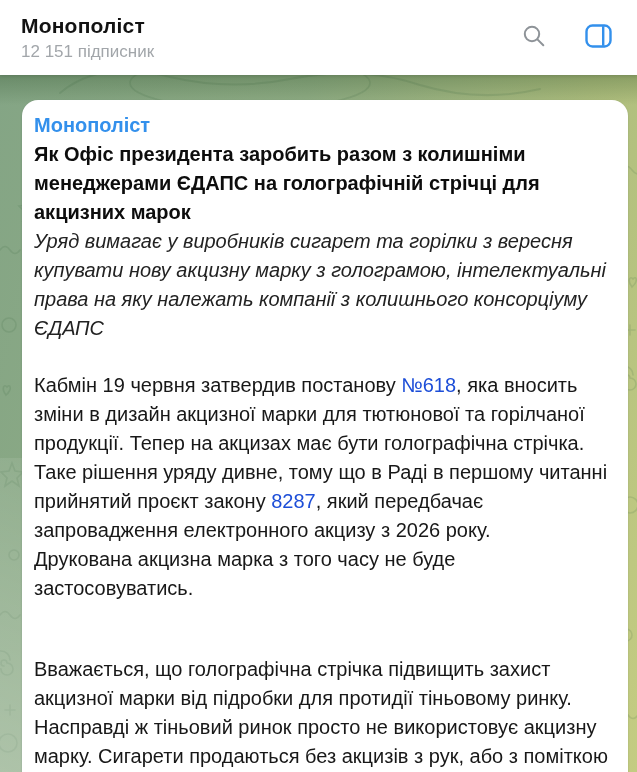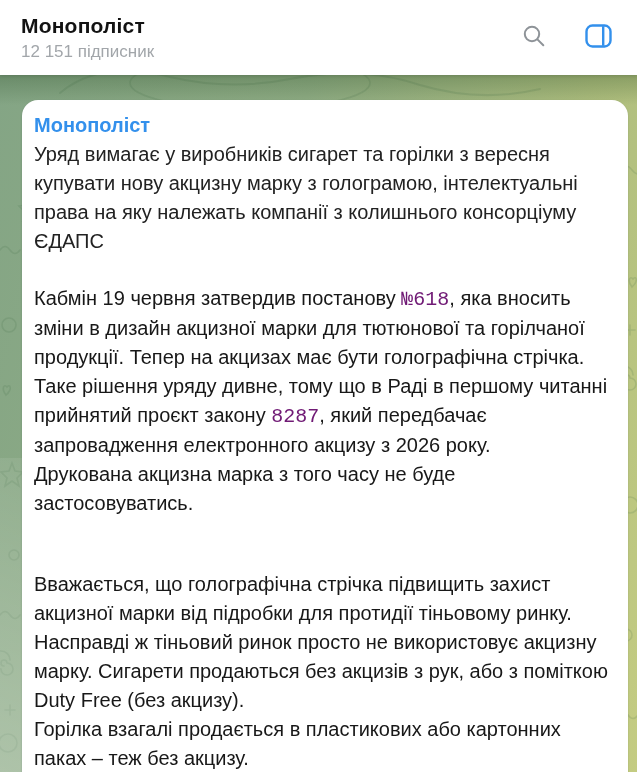--- a/index.html
+++ b/index.html
@@ -89,25 +89,26 @@
     font-size: 20px;
     line-height: 29px;
     cursor: pointer;
     display: inline-block;
   }
   .msg-title {
     font-weight: bold;
     color: #0d0d0d;
   }
   .msg-lead {
+    font-style: italic;
     color: #222222;
   }
   .msg-para { margin-top: 28px; white-space: pre-line; }
   .msg-para-2 { margin-top: 52px; }
-  a.inline-link { color: #701a75; text-decoration: none; cursor: pointer; font-family: Liberation Mono, monospace; }
+  a.inline-link { color: #1d4ed8; text-decoration: none; cursor: pointer; }
 </style>
 </head>
 <body>
 
 <div class="app">
 
   <div class="header">
     <div class="header-info">
       <div class="header-title">Монополіст</div>
       <div class="header-subtitle">12 151 підписник</div>
@@ -159,20 +160,21 @@
       <path d="M618,640 q5,-7 10,0 t10,0"></path>
       <path d="M0,540 q5,-7 10,0 t10,0"></path>
       <path d="M620,95 q6,-8 12,0 t12,0"></path>
 
       <path d="M630,250 l0,10 M625,255 l10,0"></path>
       <path d="M10,630 l0,10 M5,635 l10,0"></path>
     </svg>
 
     <div class="bubble">
       <span class="channel-name">Монополіст</span>
+      <div class="msg-title">Як Офіс президента заробить разом з колишніми менеджерами ЄДАПС на голографічній стрічці для акцизних марок</div>
       <div class="msg-lead">Уряд вимагає у виробників сигарет та горілки з вересня купувати нову акцизну марку з голограмою, інтелектуальні права на яку належать компанії з колишнього консорціуму ЄДАПС</div>
 
       <div class="msg-para"><span>Кабмін 19 червня затвердив постанову </span><a class="inline-link">№618</a><span>, яка вносить зміни в дизайн акцизної марки для тютюнової та горілчаної продукції. Тепер на акцизах має бути голографічна стрічка. Таке рішення уряду дивне, тому що в Раді в першому читанні прийнятий проєкт закону </span><a class="inline-link">8287</a><span>, який передбачає запровадження електронного акцизу з 2026 року.
 Друкована акцизна марка з того часу не буде застосовуватись.</span></div>
 
       <div class="msg-para msg-para-2">Вважається, що голографічна стрічка підвищить захист акцизної марки від підробки для протидії тіньовому ринку. Насправді ж тіньовий ринок просто не використовує акцизну марку. Сигарети продаються без акцизів з рук, або з поміткою Duty Free (без акцизу).
 Горілка взагалі продається в пластикових або картонних паках – теж без акцизу.</div>
     </div>
   </div>
 

